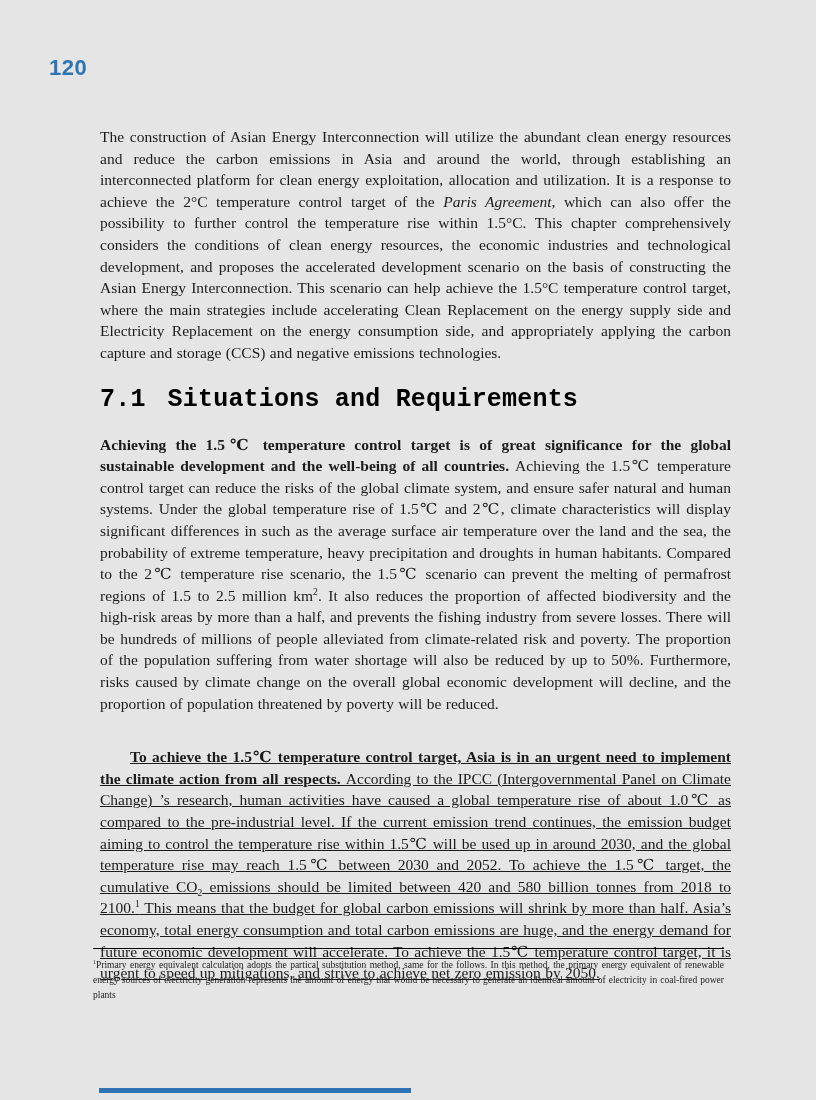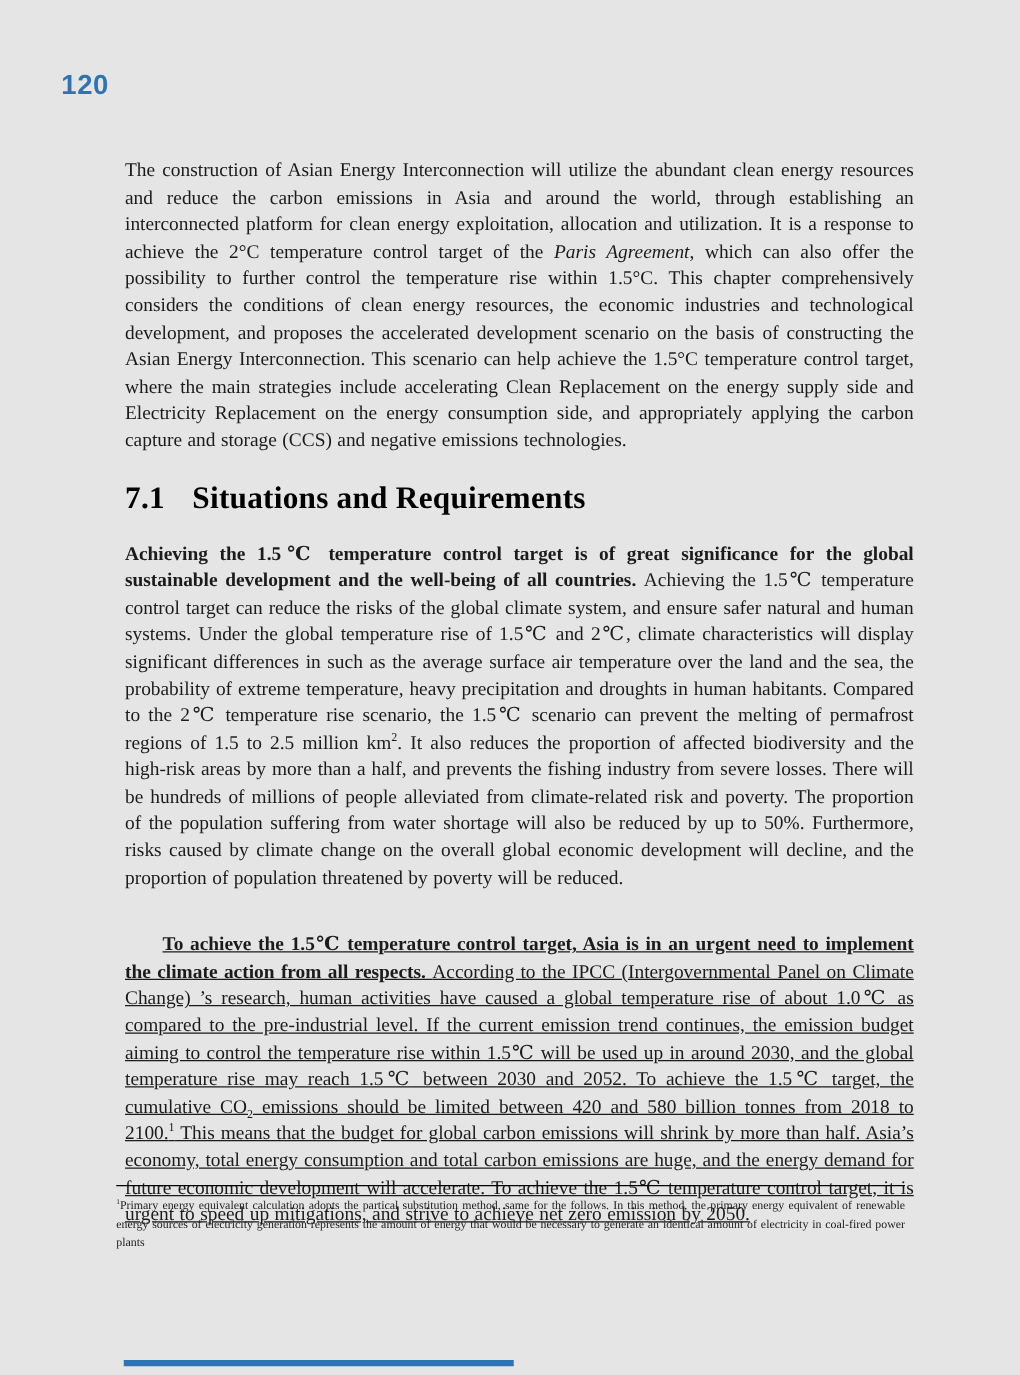--- a/index.html
+++ b/index.html
@@ -45,21 +45,21 @@
     text-decoration: underline;
   }
   .body-para .bold { font-weight: bold; }
   .body-para .italic { font-style: italic; }
   sup, sub {
     font-size: 0.62em;
     line-height: 0;
   }
   .section-heading {
     margin: 21px 0 20px 0;
-    font-family: Liberation Serif, serif;
+    font-family: Liberation Mono, monospace;
     font-weight: bold;
     font-size: 25px;
     color: #000000;
     letter-spacing: 0.2px;
   }
   .heading-number {
     display: inline-block;
     margin-right: 22px;
   }
   .footnote-area {

